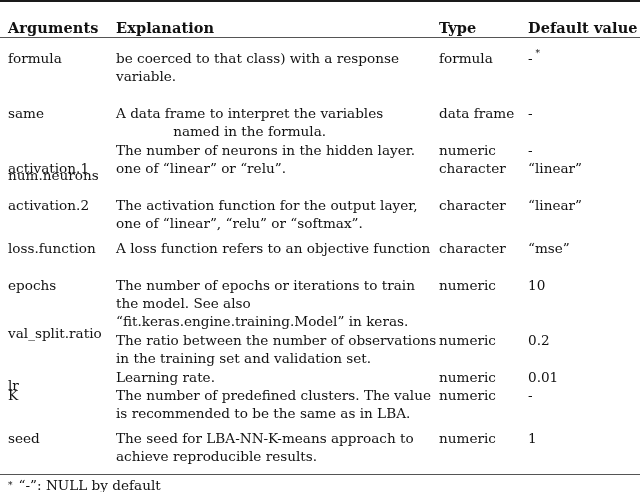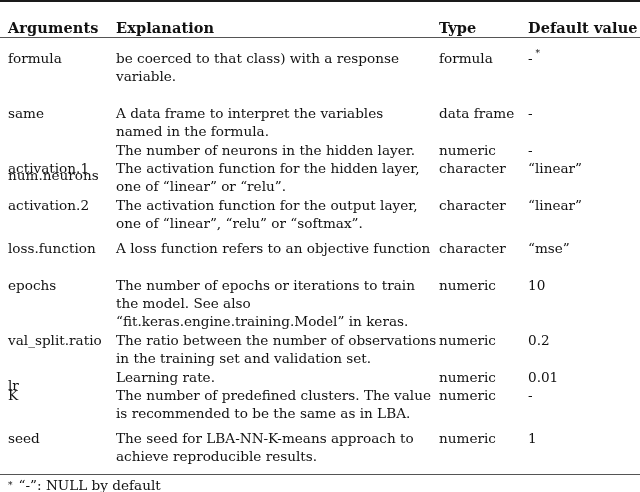--- a/index.html
+++ b/index.html
@@ -31,35 +31,34 @@
 
 <div id="rows">
     <div class="cell c-arg" style="top: 49px;">formula</div>
     <div class="cell c-exp" style="top: 49px;">
       <div>be coerced to that class) with a response</div>
       <div>variable.</div>
     </div>
     <div class="cell c-type" style="top: 49px;">formula</div>
     <div class="cell c-def" style="top: 49px;"><span>-</span><span class="sup">*</span></div>
     <div class="cell c-arg" style="top: 104px;">same</div>
-    <div class="cell c-exp" style="top: 104px;">
+    <div class="cell c-exp" style="top: 104px; text-align: center;">
       <div>A data frame to interpret the variables</div>
       <div>named in the formula.</div>
     </div>
     <div class="cell c-type" style="top: 104px;">data frame</div>
     <div class="cell c-def" style="top: 104px;"><span>-</span></div>
     <div class="cell c-arg" style="top: 126px; margin-top: 40px;">num.neurons</div>
     <div class="cell c-exp" style="top: 141px;">
       <div>The number of neurons in the hidden layer.</div>
     </div>
     <div class="cell c-type" style="top: 141px;">numeric</div>
     <div class="cell c-def" style="top: 141px;"><span>-</span></div>
     <div class="cell c-arg" style="top: 159px;">activation.1</div>
     <div class="cell c-exp" style="top: 159px;">
-      <div>The activation function for the hidden layer,</div>
       <div>one of “linear” or “relu”.</div>
     </div>
     <div class="cell c-type" style="top: 159px;">character</div>
     <div class="cell c-def" style="top: 159px;"><span>“linear”</span></div>
     <div class="cell c-arg" style="top: 196px;">activation.2</div>
     <div class="cell c-exp" style="top: 196px;">
       <div>The activation function for the output layer,</div>
       <div>one of “linear”, “relu” or “softmax”.</div>
     </div>
     <div class="cell c-type" style="top: 196px;">character</div>
@@ -71,21 +70,21 @@
     <div class="cell c-type" style="top: 239px;">character</div>
     <div class="cell c-def" style="top: 239px;"><span>“mse”</span></div>
     <div class="cell c-arg" style="top: 276px;">epochs</div>
     <div class="cell c-exp" style="top: 276px;">
       <div>The number of epochs or iterations to train</div>
       <div>the model. See also</div>
       <div>“fit.keras.engine.training.Model” in keras.</div>
     </div>
     <div class="cell c-type" style="top: 276px;">numeric</div>
     <div class="cell c-def" style="top: 276px;"><span>10</span></div>
-    <div class="cell c-arg" style="top: 331px;">val_split.ratio</div>
+    <div class="cell c-arg" style="top: 324px;">val_split.ratio</div>
     <div class="cell c-exp" style="top: 331px;">
       <div>The ratio between the number of observations</div>
       <div>in the training set and validation set.</div>
     </div>
     <div class="cell c-type" style="top: 331px;">numeric</div>
     <div class="cell c-def" style="top: 331px;"><span>0.2</span></div>
     <div class="cell c-arg" style="top: 376px;">lr</div>
     <div class="cell c-exp" style="top: 368px;">
       <div>Learning rate.</div>
     </div>

